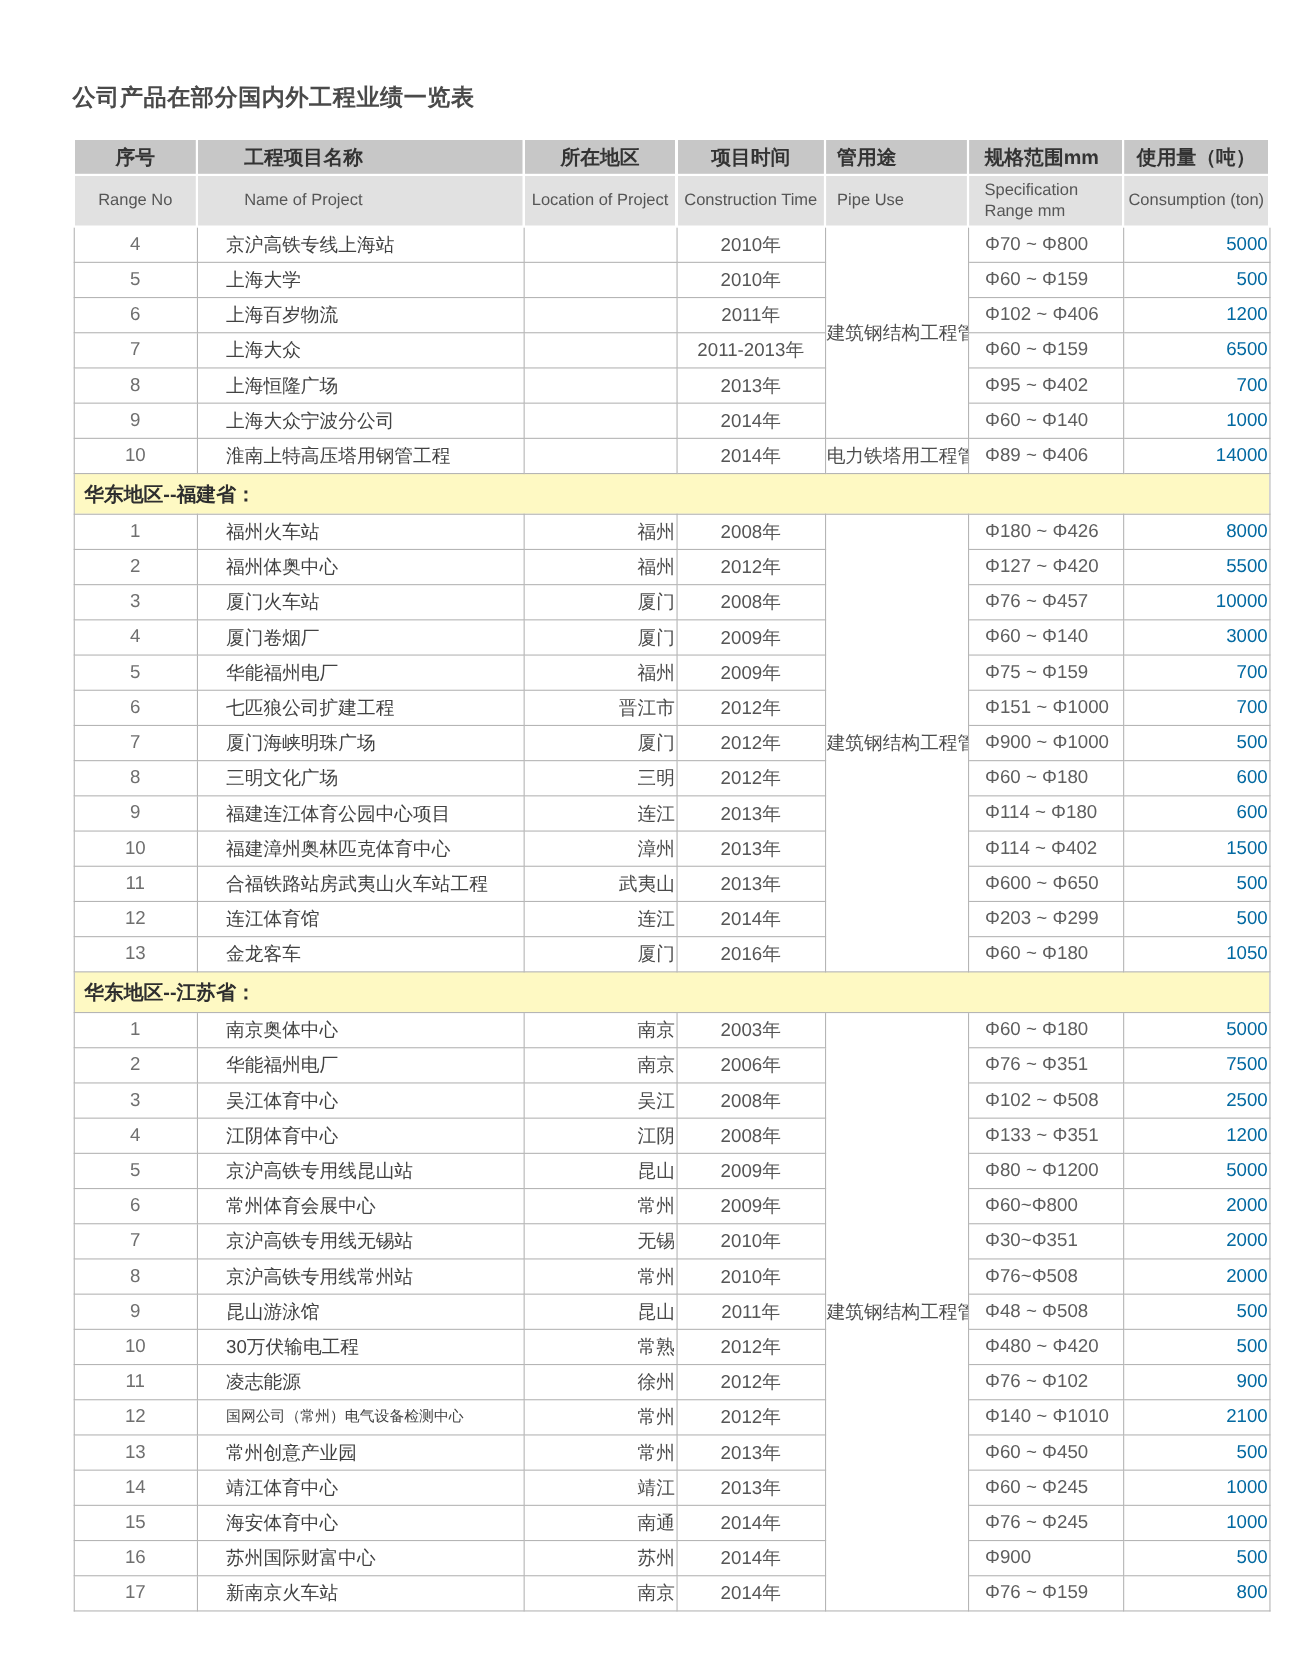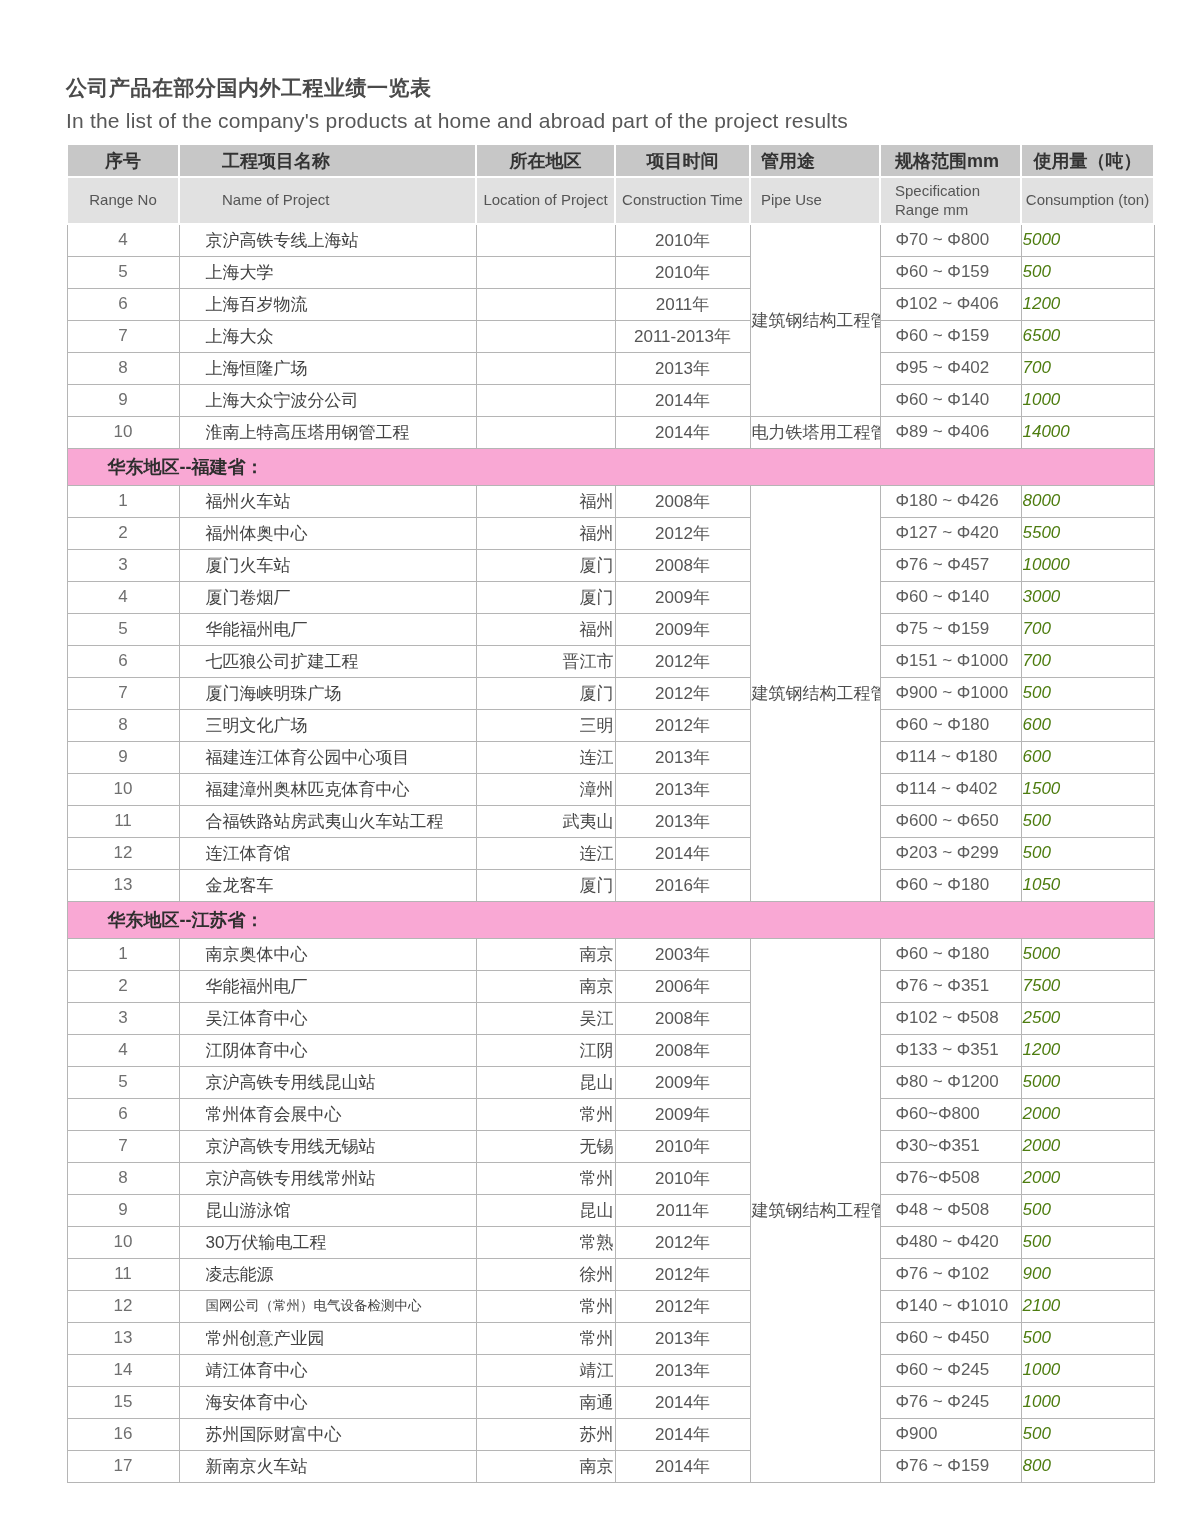--- a/index.html
+++ b/index.html
@@ -1,44 +1,43 @@
 <!DOCTYPE html>
 <html><head>
 <meta charset="utf-8">
 <style>
   html,body{margin:0;padding:0;background:#ffffff;}
   body{width:1194px;height:1520px;font-family:"Liberation Sans","DejaVu Sans",sans-serif;}
   .page{position:relative;width:1058px;height:1520px;box-sizing:border-box;padding:74px 0 0 66px;background:#ffffff;}
   .title-zh{font-size:21px;font-weight:700;color:#4a4a4a;letter-spacing:0.5px;}
   .title-en{font-size:21px;font-weight:400;color:#585858;margin-top:7px;letter-spacing:0.2px;}
-  table.results{border-collapse:collapse;table-layout:fixed;width:1087px;margin-top:10px;}
+  table.results{border-collapse:collapse;table-layout:fixed;width:1087px;margin-top:23px;}
   table.results td, table.results th{box-sizing:border-box;overflow:hidden;white-space:nowrap;}
   
   tr.hdr-zh th{background:#c7c7c7;border:2px solid #ffffff;font-size:18px;font-weight:700;color:#333333;height:33px;}
   tr.hdr-en th{background:#e1e1e1;border:2px solid #ffffff;font-size:15px;font-weight:400;color:#555555;height:47px;white-space:normal;line-height:1.25;}
   tr.hdr-zh th.a-left, tr.hdr-en th.a-left{text-align:left;}
   .pl26{padding-left:42px;} .pl14{padding-left:14px;} .pl10{padding-left:10px;}
   
   tr.data td{border:1px solid #b5b5b5;height:32px;font-size:17px;background:#ffffff;}
   td.c-serial{text-align:center;color:#6f6f6f;}
   td.c-name{text-align:left;padding-left:26px;color:#424242;}
   td.c-name.small{font-size:13.5px;}
   td.c-loc{text-align:right;color:#4a4a4a;}
   td.c-time{text-align:center;color:#555555;}
   td.c-pipe{text-align:center;color:#4e4e4e;font-size:15px;padding:0 1px;}
   td.c-spec{text-align:left;padding-left:15px;color:#5e5e5e;font-size:16px;}
-  td.c-cons{text-align:left;color:#4d7c0f;font-style:italic;}
-  tr.section-row td{border:1px solid #b5b5b5;background:#f9a8d4;font-weight:700;font-size:18px;color:#2e2e2e;text-align:left;padding-left:40px;height:37px;}
+  td.c-cons{text-align:right;color:#0369a1;}
+  tr.section-row td{border:1px solid #b5b5b5;background:#fef9c3;font-weight:700;font-size:18px;color:#2e2e2e;text-align:left;padding-left:9px;height:37px;}
 </style>
 </head>
 <body>
 
 <div class="page">
   <div class="title-zh">公司产品在部分国内外工程业绩一览表</div>
-  <div class="title-en">In the list of the company's products at home and abroad part of the project results</div>
 
   <table class="results">
     <colgroup>
       <col style="width:112px">
         <col style="width:297px">
         <col style="width:139px">
       <col style="width:135px">
         <col style="width:130px">
         <col style="width:141px">
         <col style="width:133px">

